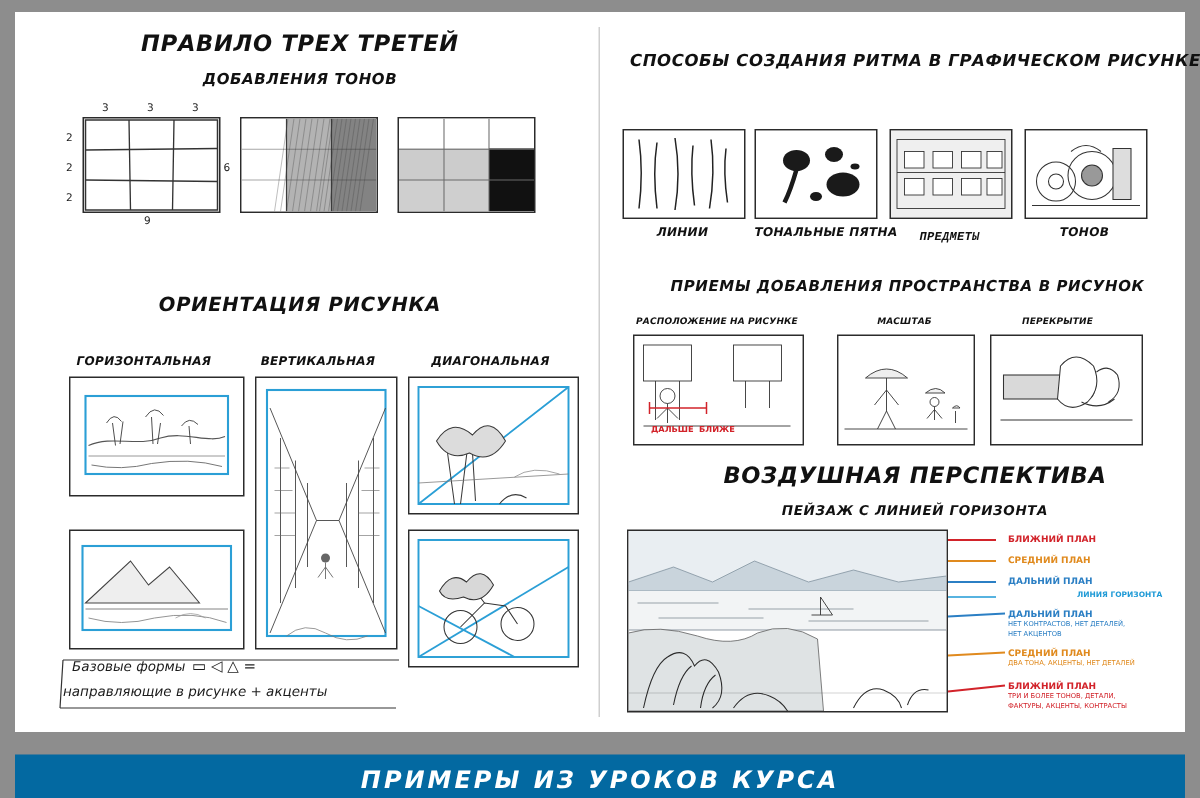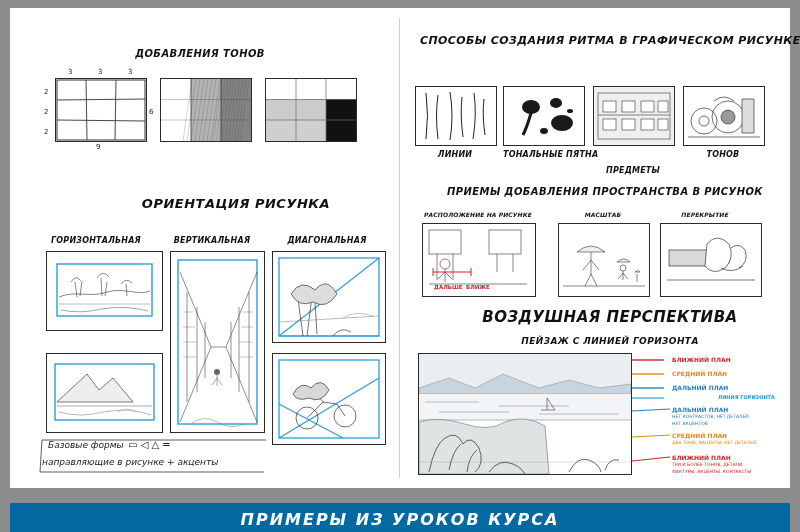--- a/index.html
+++ b/index.html
@@ -93,20 +93,21 @@
   svg { display: block; }
 </style>
 </head>
 <body>
 
 <div class="page">
 
   <div class="sheet">
     <div class="divider"></div>
 
+    <div class="title t-main" style="left:40px; top:12px; width:300px;">ПРАВИЛО ТРЕХ ТРЕТЕЙ</div>
     <div class="title t-sub" style="left:40px; top:40px; width:300px;">ДОБАВЛЕНИЯ ТОНОВ</div>
 
     <div class="sketchbox" style="left:45px; top:70px; width:90px; height:62px;">
       <svg width="90" height="62" viewBox="0 0 90 62">
         <rect x="1" y="1" width="88" height="60" fill="#fff" stroke="#333" stroke-width="1"></rect>
         <path d="M30 1 L31 61 M60 1 L59 61" stroke="#333" stroke-width="0.9" fill="none"></path>
         <path d="M1 21 L89 20 M1 41 L89 42" stroke="#333" stroke-width="0.9" fill="none"></path>
       </svg>
     </div>
     <div class="hand" style="left:58px; top:60px; font-size:7px;">3</div>
@@ -137,21 +138,21 @@
         <rect x="0" y="0" width="90" height="62" fill="#ffffff"></rect>
         <rect x="0" y="0" width="90" height="20" fill="#ffffff"></rect>
         <rect x="0" y="20" width="90" height="21" fill="#cccccc"></rect>
         <rect x="0" y="41" width="60" height="21" fill="#cfcfcf"></rect>
         <rect x="60" y="41" width="30" height="21" fill="#111111"></rect>
         <rect x="60" y="20" width="30" height="21" fill="#111111"></rect>
         <path d="M30 0 L30 62 M60 0 L60 62 M0 20.5 L90 20.5 M0 41 L90 41" stroke="#6b6b6b" stroke-width="0.7" fill="none"></path>
       </svg>
     </div>
 
-    <div class="title t-main" style="left:60px; top:188px; width:260px; font-size:13px;text-align:right;">ОРИЕНТАЦИЯ РИСУНКА</div>
+    <div class="title t-main" style="left:60px; top:188px; width:260px; font-size:13px;">ОРИЕНТАЦИЯ РИСУНКА</div>
 
     <div class="cap t-small" style="left:36px; top:228px; width:100px;text-align:center;">ГОРИЗОНТАЛЬНАЯ</div>
     <div class="cap t-small" style="left:152px; top:228px; width:100px;">ВЕРТИКАЛЬНАЯ</div>
     <div class="cap t-small" style="left:262px; top:228px; width:110px;">ДИАГОНАЛЬНАЯ</div>
 
     <div class="sketchbox" style="left:36px; top:243px; width:115px; height:78px;">
       <svg width="115" height="78" viewBox="0 0 115 78">
         <rect width="115" height="78" fill="#fff"></rect>
         <rect x="10" y="12" width="95" height="52" fill="none" stroke="#2b9fd6" stroke-width="1.4"></rect>
         <path d="M12 45 C28 38, 44 46, 60 40 C76 35, 92 44, 103 39" stroke="#555" stroke-width="0.7" fill="none"></path>
@@ -285,21 +286,21 @@
           <circle cx="44" cy="30" r="7" fill="#999"></circle>
           <path d="M58 46 L70 46 L70 12 L58 12 Z" fill="#ddd"></path>
           <path d="M4 50 L76 50"></path>
           <path d="M30 14 q10 -8 20 0"></path>
         </g>
       </svg>
     </div>
 
     <div class="cap t-small" style="left:405px; top:142px; width:80px;">ЛИНИИ</div>
     <div class="cap t-small" style="left:493px; top:142px; width:80px;">ТОНАЛЬНЫЕ ПЯТНА</div>
-    <div class="cap t-small" style="left:583px; top:158px; width:80px;">ПРЕДМЕТЫ</div>
+    <div class="cap t-small" style="left:583px; top:146px; width:80px;font-family:Liberation Mono, monospace;">ПРЕДМЕТЫ</div>
     <div class="cap t-small" style="left:673px; top:142px; width:80px;">ТОНОВ</div>
 
     <div class="title t-sub" style="left:420px; top:178px; width:350px; font-size:10px;">ПРИЕМЫ ДОБАВЛЕНИЯ ПРОСТРАНСТВА В РИСУНОК</div>
 
     <div class="cap t-tiny" style="left:408px; top:203px; width:120px;">РАСПОЛОЖЕНИЕ НА РИСУНКЕ</div>
     <div class="cap t-tiny" style="left:548px; top:203px; width:90px;">МАСШТАБ</div>
     <div class="cap t-tiny" style="left:650px; top:203px; width:90px;">ПЕРЕКРЫТИЕ</div>
 
     <div class="sketchbox" style="left:412px; top:215px; width:112px; height:72px;">
       <svg width="112" height="72" viewBox="0 0 112 72">

